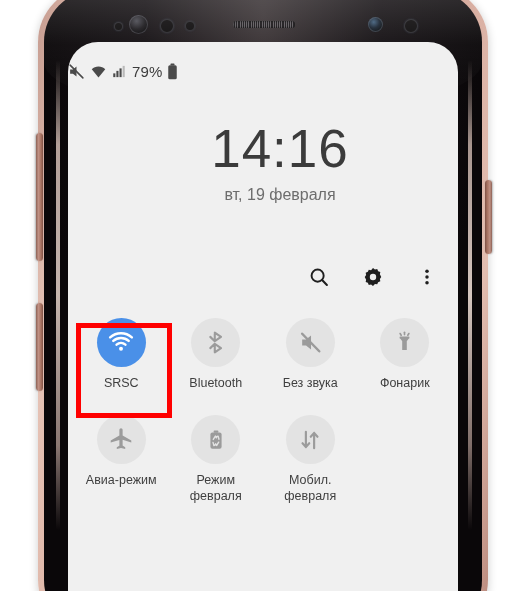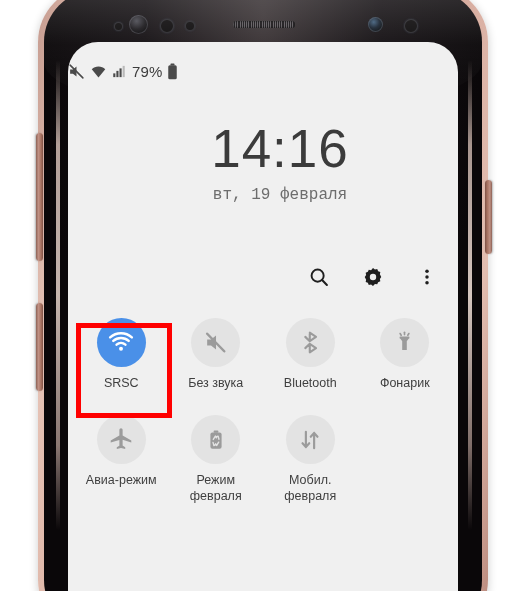--- a/index.html
+++ b/index.html
@@ -108,21 +108,21 @@
   }
 
   
   .clock-wrap { position: absolute; top: 80px; left: 17px; width: 100%; text-align: center; }
   .clock-time {
     font-size: 53px; font-weight: 300; color: #3b3b3b;
     letter-spacing: 1px; line-height: 1;
     font-family: "Liberation Sans", sans-serif;
   }
   .clock-date {
-    margin-top: 11px; font-size: 16px; color: #6d6d6d; font-weight: 400; font-family: Liberation Mono, monospace;
+    margin-top: 11px; font-size: 16px; color: #6d6d6d; font-weight: 400;
   }
 
   
   .action-row {
     position: absolute; top: 222px; right: 18px;
     display: flex; align-items: center; gap: 28px;
   }
   .action-icon { cursor: pointer; display: flex; align-items: center; justify-content: center; width: 26px; height: 26px; }
 
   
@@ -252,34 +252,34 @@
             <path d="M5.4 10.2a10 10 0 0113.2 0" fill="none" stroke="#fff" stroke-width="2.1" stroke-linecap="round"></path>
             <path d="M2.7 7.2a14 14 0 0118.6 0" fill="none" stroke="#fff" stroke-width="2.1" stroke-linecap="round"></path>
           </svg>
         </div>
         <div class="toggle-label">SRSC</div>
       </div>
 
       <div class="toggle">
         <div class="toggle-circle">
           <svg width="25" height="25" viewBox="0 0 24 24">
+            <path d="M11.3 2.6v8.1L7 6.6M11.3 21.4v-8.1L7 17.4M11.3 10.7l6-4.1-6-4M11.3 13.3l6 4.1-6 4" fill="none" stroke="#9b9b9b" stroke-width="2" stroke-linecap="round" stroke-linejoin="round"></path>
+          </svg>
+        </div>
+        <div class="toggle-label">Bluetooth</div>
+      </div>
+
+      <div class="toggle">
+        <div class="toggle-circle">
+          <svg width="25" height="25" viewBox="0 0 24 24">
             <path d="M4 9.2v5.6h3.7l4.8 3.9V5.3L7.7 9.2H4z" fill="#9b9b9b"></path>
             <line x1="4" y1="3.6" x2="20.4" y2="20.4" stroke="#9b9b9b" stroke-width="2.4" stroke-linecap="round"></line>
           </svg>
         </div>
         <div class="toggle-label">Без звука</div>
-      </div>
-
-      <div class="toggle">
-        <div class="toggle-circle">
-          <svg width="25" height="25" viewBox="0 0 24 24">
-            <path d="M11.3 2.6v8.1L7 6.6M11.3 21.4v-8.1L7 17.4M11.3 10.7l6-4.1-6-4M11.3 13.3l6 4.1-6 4" fill="none" stroke="#9b9b9b" stroke-width="2" stroke-linecap="round" stroke-linejoin="round"></path>
-          </svg>
-        </div>
-        <div class="toggle-label">Bluetooth</div>
       </div>
 
 
       <div class="toggle">
         <div class="toggle-circle">
           <svg width="25" height="25" viewBox="0 0 24 24">
             <path d="M7.6 7.6h8.8l-2.2 3.1v8.6h-4.4v-8.6L7.6 7.6z" fill="#9b9b9b"></path>
             <rect x="7.3" y="6.2" width="9.4" height="2" rx="0.6" fill="#9b9b9b"></rect>
             <line x1="12" y1="2.2" x2="12" y2="4.4" stroke="#9b9b9b" stroke-width="1.6" stroke-linecap="round"></line>
             <line x1="7.8" y1="3.4" x2="8.8" y2="5" stroke="#9b9b9b" stroke-width="1.6" stroke-linecap="round"></line>

